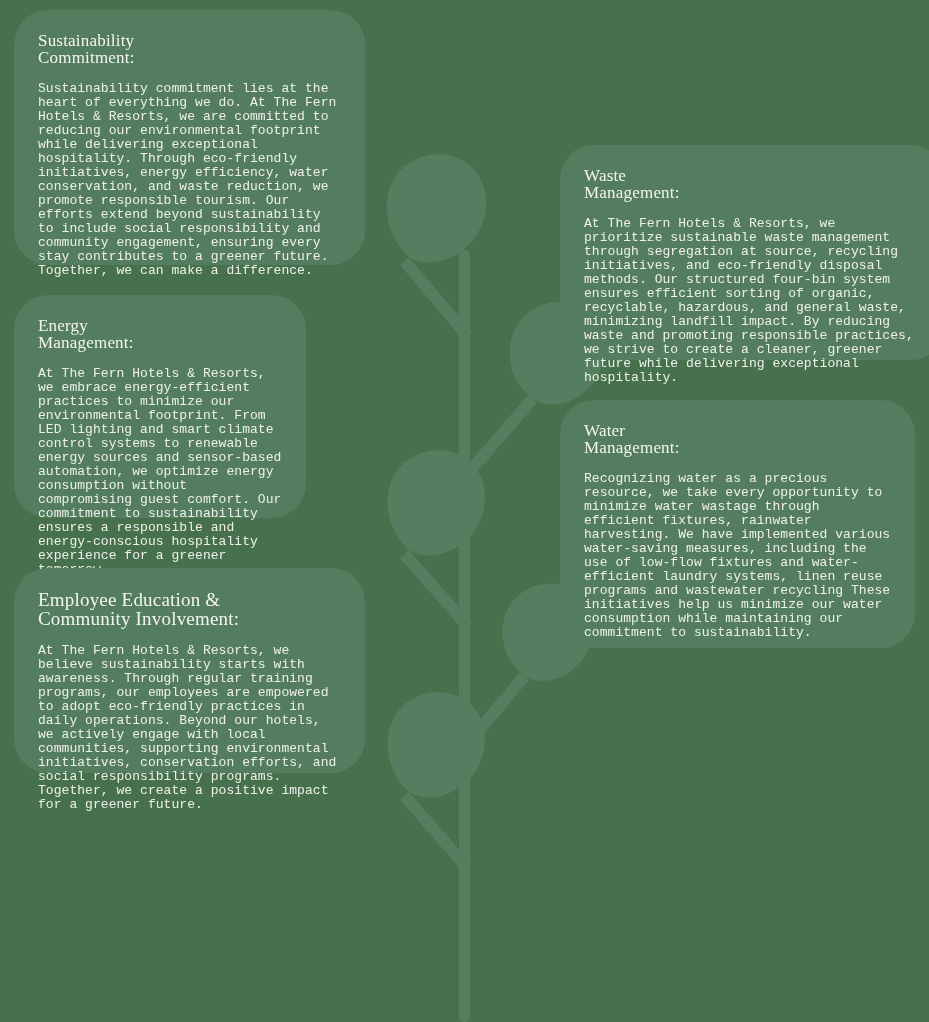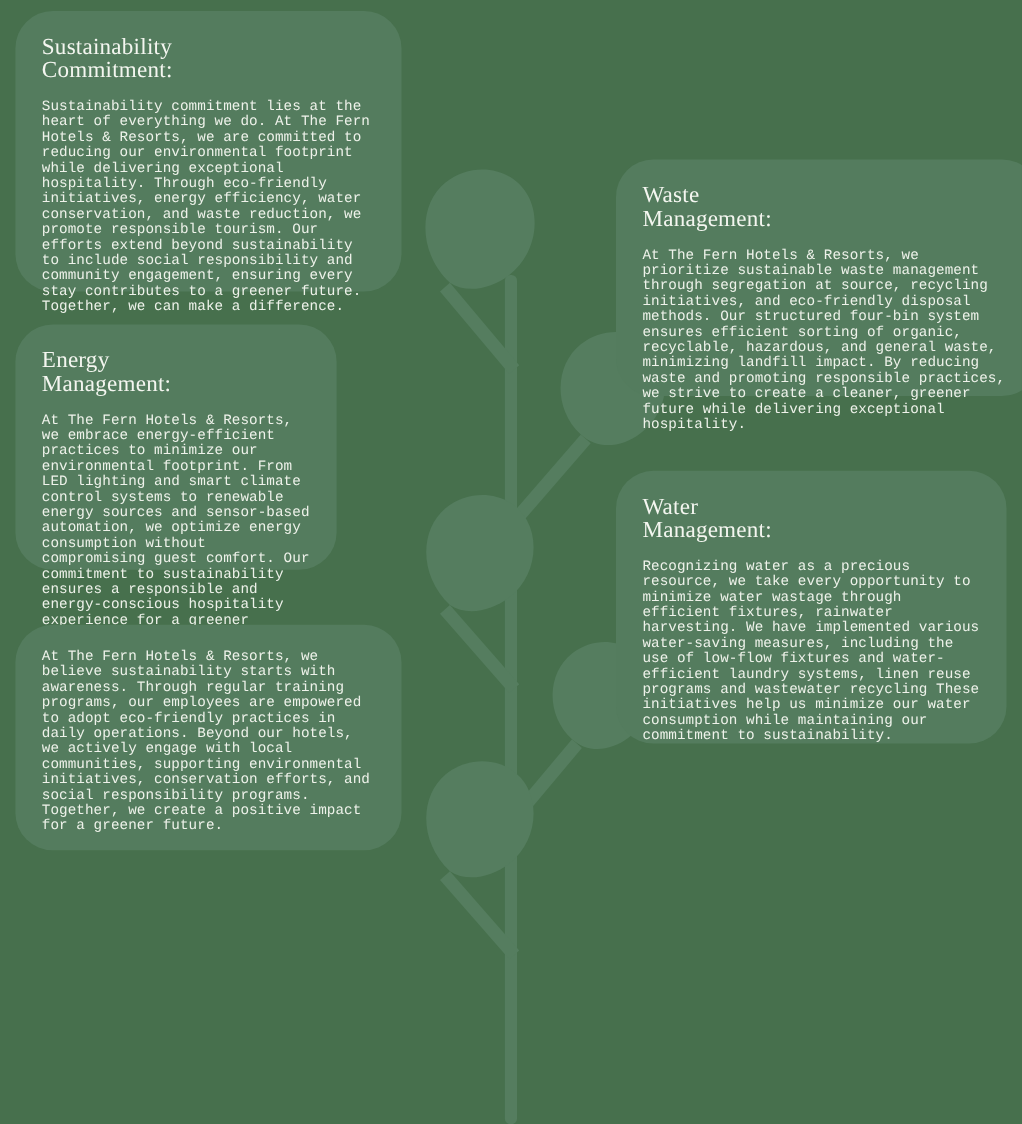--- a/index.html
+++ b/index.html
@@ -28,40 +28,40 @@
     position:absolute;
     background:#547c5e;
     border-radius:34px;
     padding:22px 24px 20px 24px;
     color:#ffffff;
   }
   .card.left  { border-top-left-radius:34px; }
   .card .title {
     font-family:"Liberation Serif", serif;
     font-weight:400;
-    font-size:21px;
+    font-size:17px;
     line-height:1.0;
     letter-spacing:0.2px;
     color:#f4f6f0;
     margin-bottom:16px;
     white-space:pre-line;
   }
   .card .body {
     font-family:Liberation Mono, monospace;
     font-size:13px;
     line-height:14px;
     color:#eef2ea;
     letter-spacing:0.05px;
   }
   
   #card-sustainability { left:14px;  top:10px;  width:351px; height:255px; }
   #card-energy         { left:14px;  top:295px; width:292px; height:223px; }
   #card-employee       { left:14px;  top:568px; width:351px; height:205px; }
   #card-waste          { left:560px; top:145px; width:385px; height:215px; }
-  #card-water          { left:560px; top:400px; width:355px; height:248px;margin-top:28px; }
+  #card-water          { left:560px; top:400px; width:355px; height:248px; }
 
   #card-employee .title { font-size:19px; }
 </style>
 </head>
 <body>
 
 <div id="stage">
 
   <svg id="tree" viewBox="0 0 929 1022" width="929" height="1022" aria-hidden="true">
     <g fill="#557d5f">
@@ -116,20 +116,22 @@
     <div class="body">Sustainability commitment lies at the heart of everything we do.  At The Fern Hotels &amp; Resorts, we are committed to reducing our environmental footprint while delivering exceptional hospitality. Through eco-friendly initiatives, energy efficiency, water conservation, and waste reduction, we promote responsible tourism. Our efforts extend beyond sustainability to include social responsibility and community engagement, ensuring every stay contributes to a greener future. Together, we can make a difference.</div>
   </div>
 
   <div class="card left" id="card-energy">
     <div class="title">Energy
 Management:</div>
     <div class="body">At The Fern Hotels &amp; Resorts, we embrace energy-efficient practices to minimize our environmental footprint. From LED lighting and smart climate control systems to renewable energy sources and sensor-based automation, we optimize energy consumption without compromising guest comfort. Our commitment to sustainability ensures a responsible and energy-conscious hospitality experience for a greener tomorrow.</div>
   </div>
 
   <div class="card left" id="card-employee">
+    <div class="title">Employee Education &amp;
+Community Involvement:</div>
     <div class="body">At The Fern Hotels &amp; Resorts, we believe sustainability starts with awareness. Through regular training programs, our employees are empowered to adopt eco-friendly practices in daily operations. Beyond our hotels, we actively engage with local communities, supporting environmental initiatives, conservation efforts, and social responsibility programs. Together, we create a positive impact for a greener future.</div>
   </div>
 
   <div class="card right" id="card-waste">
     <div class="title">Waste
 Management:</div>
     <div class="body">At The Fern Hotels &amp; Resorts, we prioritize sustainable waste management through segregation at source, recycling initiatives, and eco-friendly disposal methods. Our structured four-bin system ensures efficient sorting of organic, recyclable, hazardous, and general waste, minimizing landfill impact. By reducing waste and promoting responsible practices, we strive to create a cleaner, greener future while delivering exceptional hospitality.</div>
   </div>
 
   <div class="card right" id="card-water">

